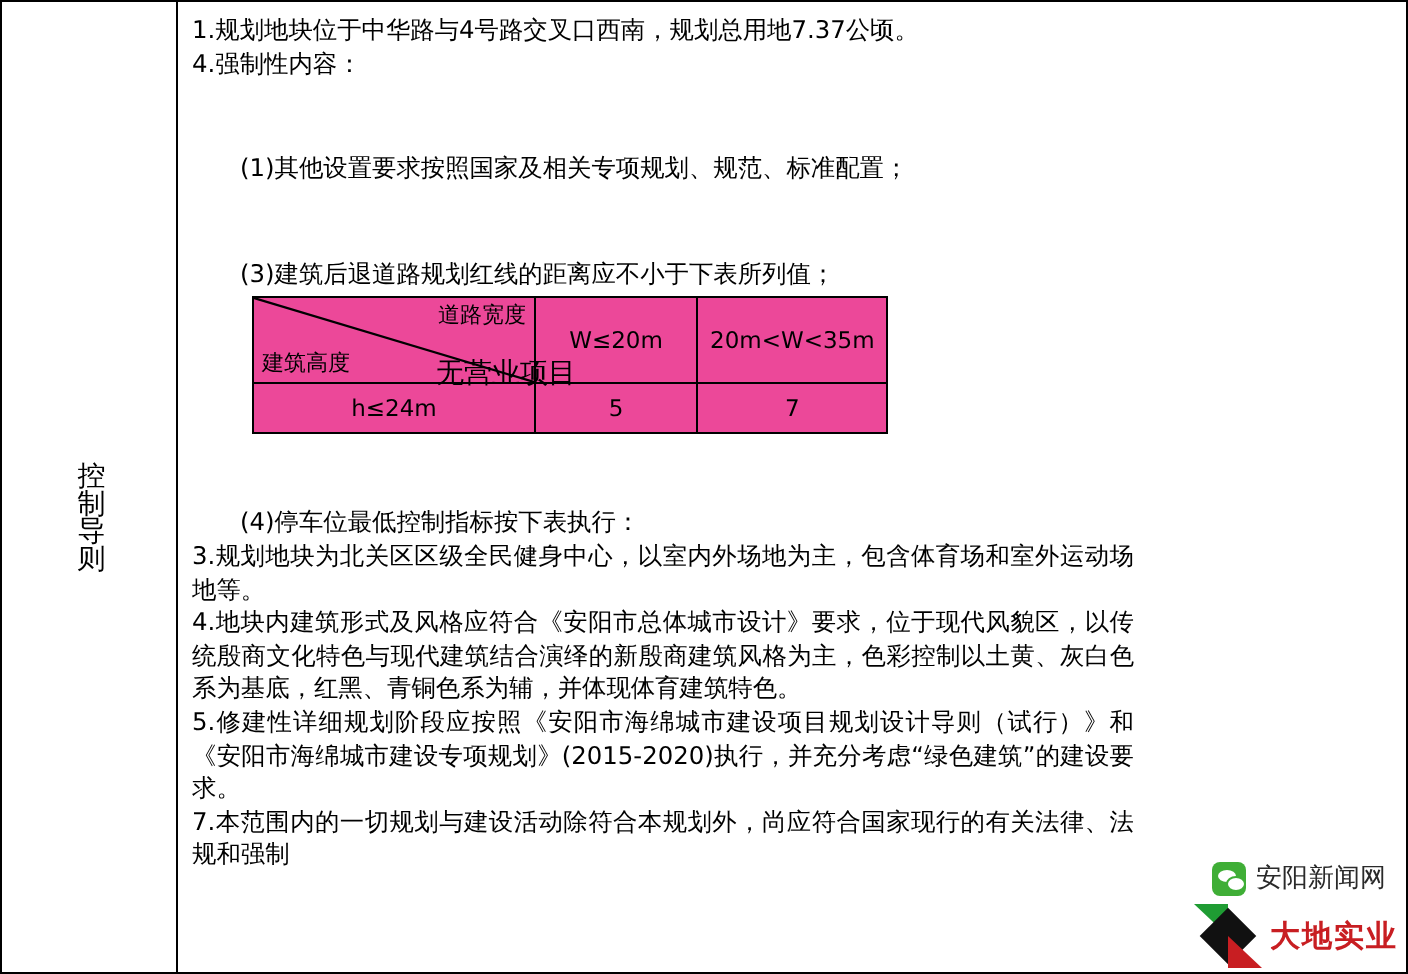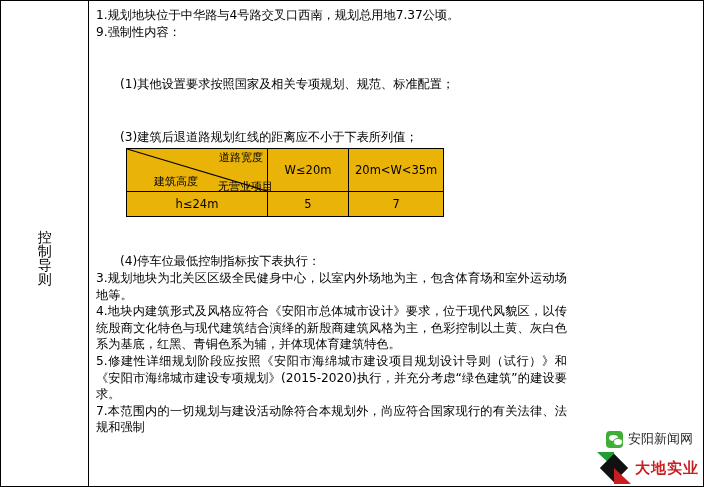--- a/index.html
+++ b/index.html
@@ -64,21 +64,21 @@
     text-align: justify;
     text-justify: inter-ideograph;
   }
   .indent1 { text-indent: 0; }
   .indent2 { text-indent: 24px; margin-top: 36px; }
   
   table.doc-table {
     border-collapse: collapse;
     font-size: 11.5px;
     margin: 3px 0 3px 30px;
-    background: #eab308;
+    background: #ec4899;
   }
   table.doc-table td, table.doc-table th {
     border: 1px solid #000;
     text-align: center;
     vertical-align: middle;
     padding: 2px 6px;
     font-weight: normal;
     white-space: nowrap;
   }
   
@@ -100,21 +100,20 @@
     position: absolute;
     right: 4px;
     top: 1px;
     font-size: 11px;
   }
   td.diag .bottomleft {
     position: absolute;
     left: 4px;
     bottom: 1px;
     font-size: 11px;
-    margin-left: 23px;
   }
   .tbl1 td.datacell { width: 68px; height: 20px; }
   .tbl2 td { height: 20px; }
   
   #wechat-badge {
     position: absolute;
     right: 10px;
     bottom: 38px;
     display: flex;
     align-items: center;
@@ -195,21 +194,21 @@
 
 <div id="page">
 
   <div id="left-col">
     <div id="left-label">控制导则</div>
   </div>
 
   <div id="content">
 
     <p class="para indent1">1.规划地块位于中华路与4号路交叉口西南，规划总用地7.37公顷。</p>
-    <p class="para indent1">9.强制性内容：</p>
+    <p class="para indent1">4.强制性内容：</p>
     <p class="para indent2">(1)其他设置要求按照国家及相关专项规划、规范、标准配置；</p>
     <p class="para indent2">(3)建筑后退道路规划红线的距离应不小于下表所列值；</p>
 
     <table class="doc-table tbl1">
       <tbody>
         <tr>
           <td class="diag" rowspan="1">
             <svg class="diag-line" viewBox="0 0 128 38" preserveAspectRatio="none">
               <line x1="0" y1="0" x2="128" y2="38" stroke="#000" stroke-width="1"></line>
             </svg>
@@ -221,21 +220,21 @@
         </tr>
         <tr>
           <td style="width:64px">h≤24m</td>
           <td class="datacell">5</td>
           <td class="datacell">7</td>
         </tr>
       </tbody>
     </table>
 
     <div style="position:relative; margin:-61px 0 0 0; height:0;">
-      <span style="position:absolute; left:122px; top:20px; font-size:11px;">无营业项目</span>
+      <span style="position:absolute; left:122px; top:20px; font-size:14px;">无营业项目</span>
     </div>
     <div style="height:58px"></div>
 
     <p class="para indent2">(4)停车位最低控制指标按下表执行：</p>
 
 
     <p class="para indent1">3.规划地块为北关区区级全民健身中心，以室内外场地为主，包含体育场和室外运动场地等。</p>
     <p class="para indent1">4.地块内建筑形式及风格应符合《安阳市总体城市设计》要求，位于现代风貌区，以传统殷商文化特色与现代建筑结合演绎的新殷商建筑风格为主，色彩控制以土黄、灰白色系为基底，红黑、青铜色系为辅，并体现体育建筑特色。</p>
     <p class="para indent1">5.修建性详细规划阶段应按照《安阳市海绵城市建设项目规划设计导则（试行）》和《安阳市海绵城市建设专项规划》(2015-2020)执行，并充分考虑“绿色建筑”的建设要求。</p>
     <p class="para indent1">7.本范围内的一切规划与建设活动除符合本规划外，尚应符合国家现行的有关法律、法规和强制</p>

